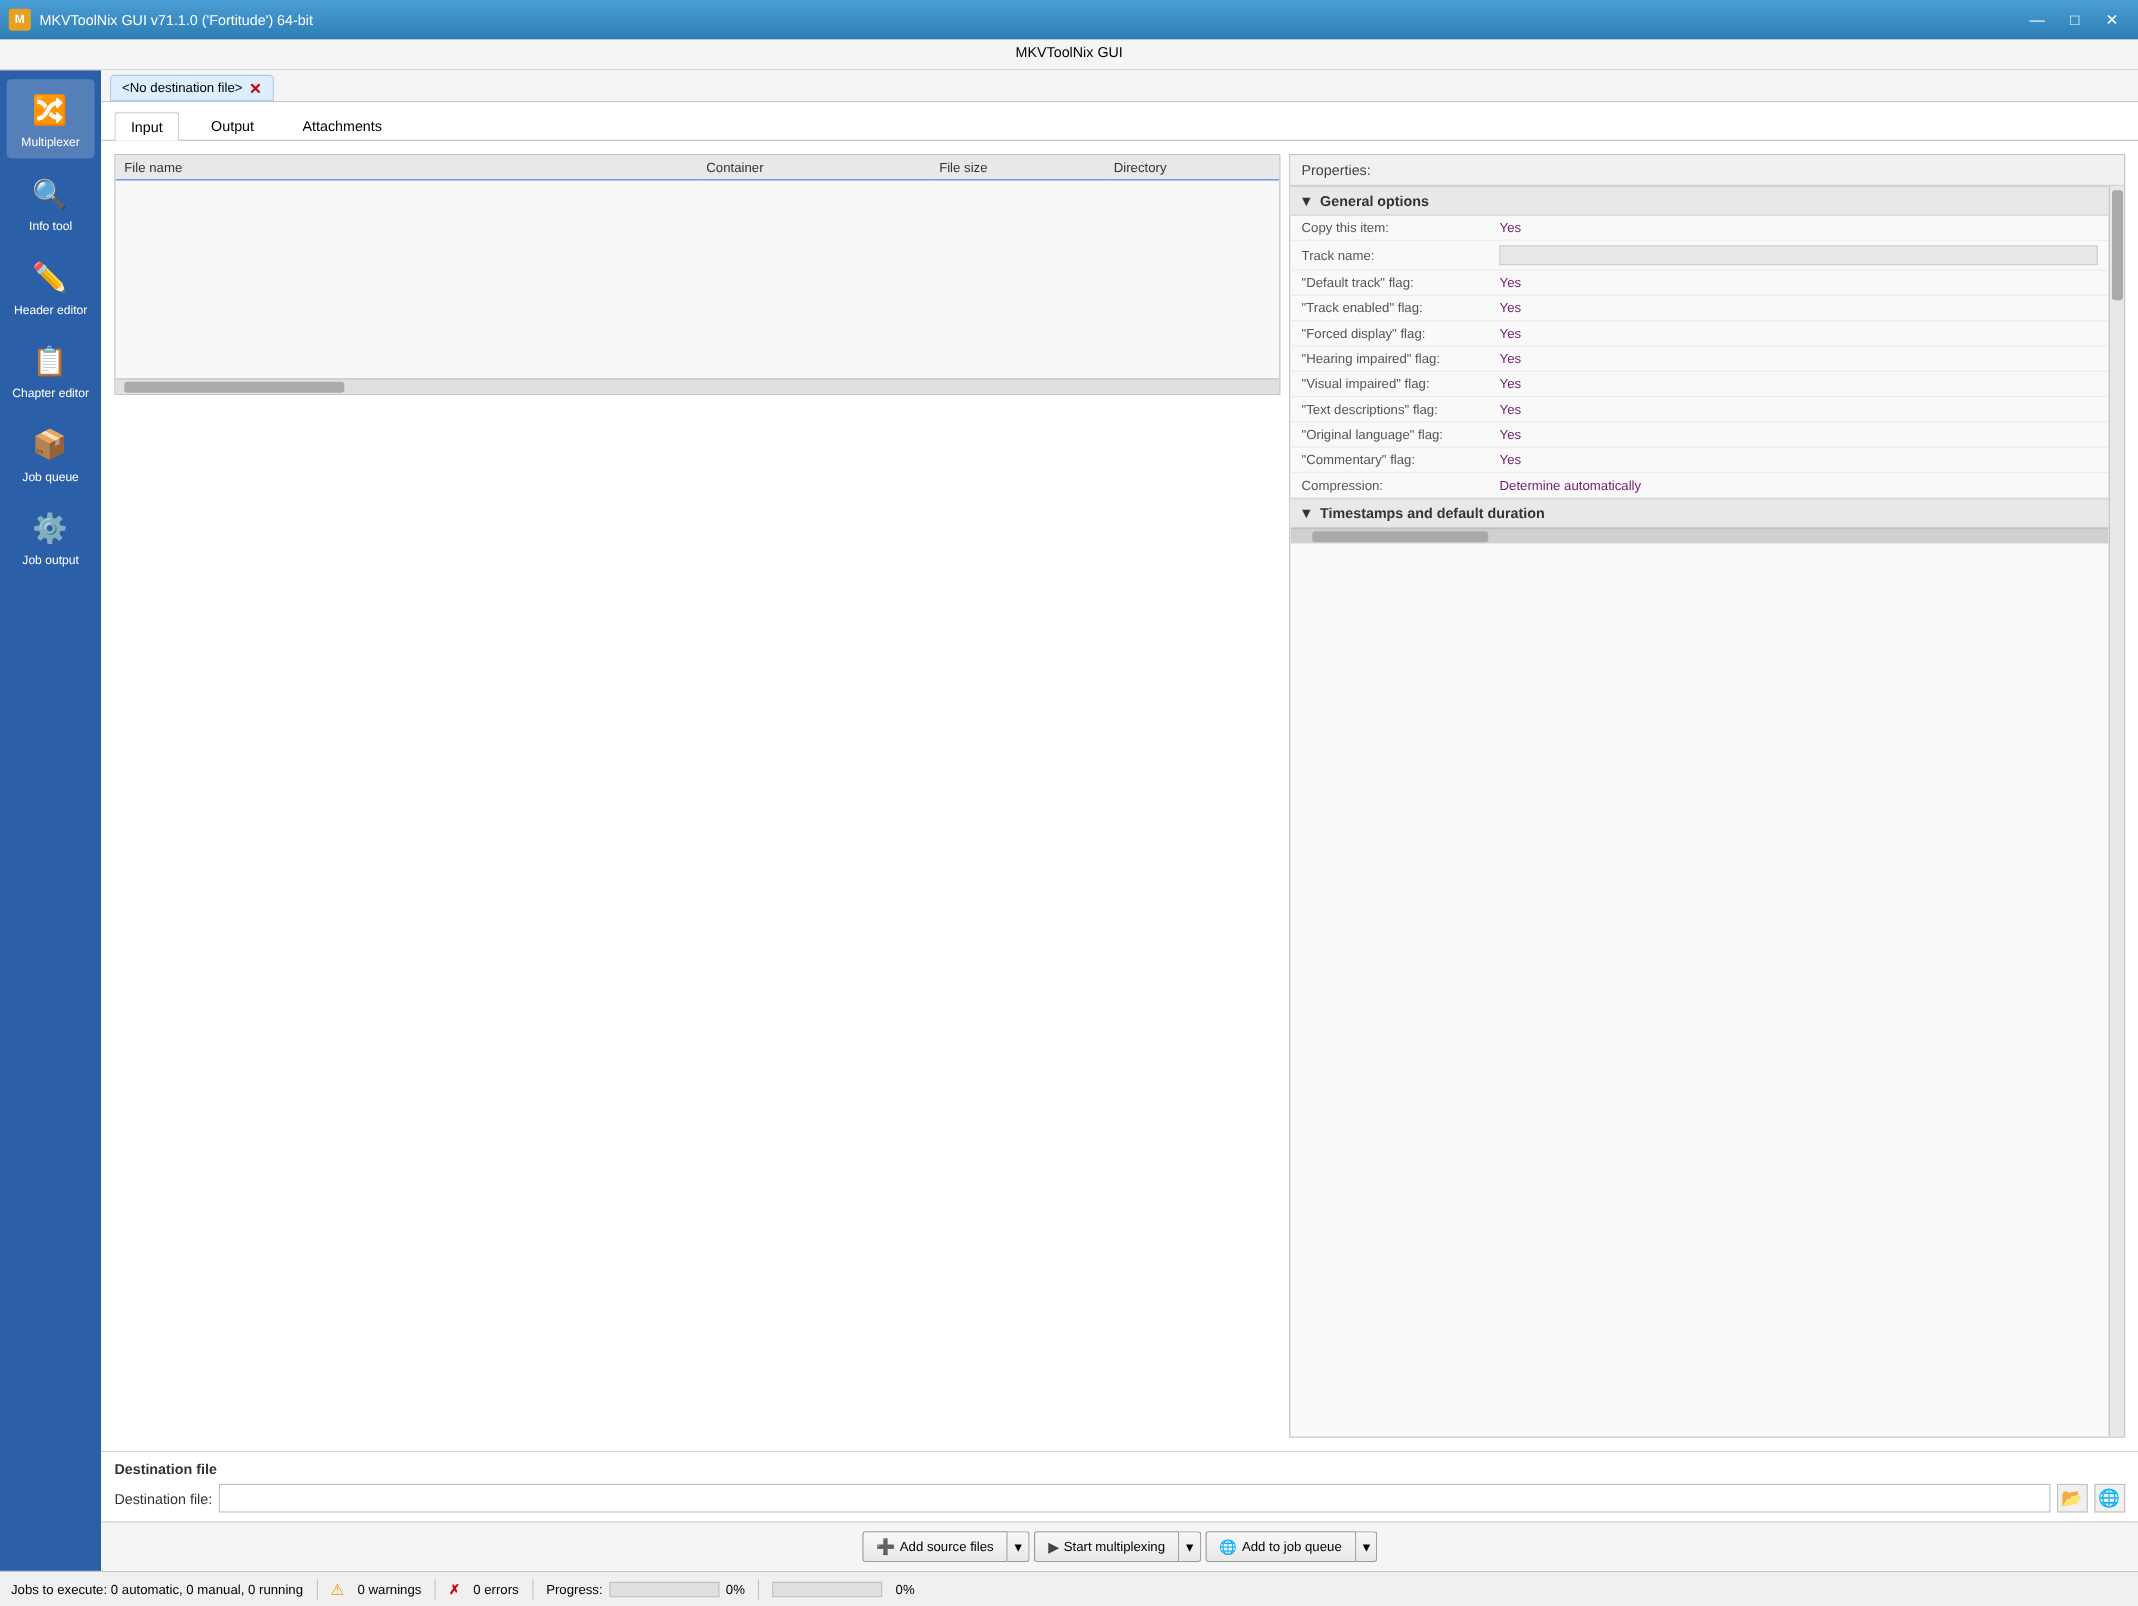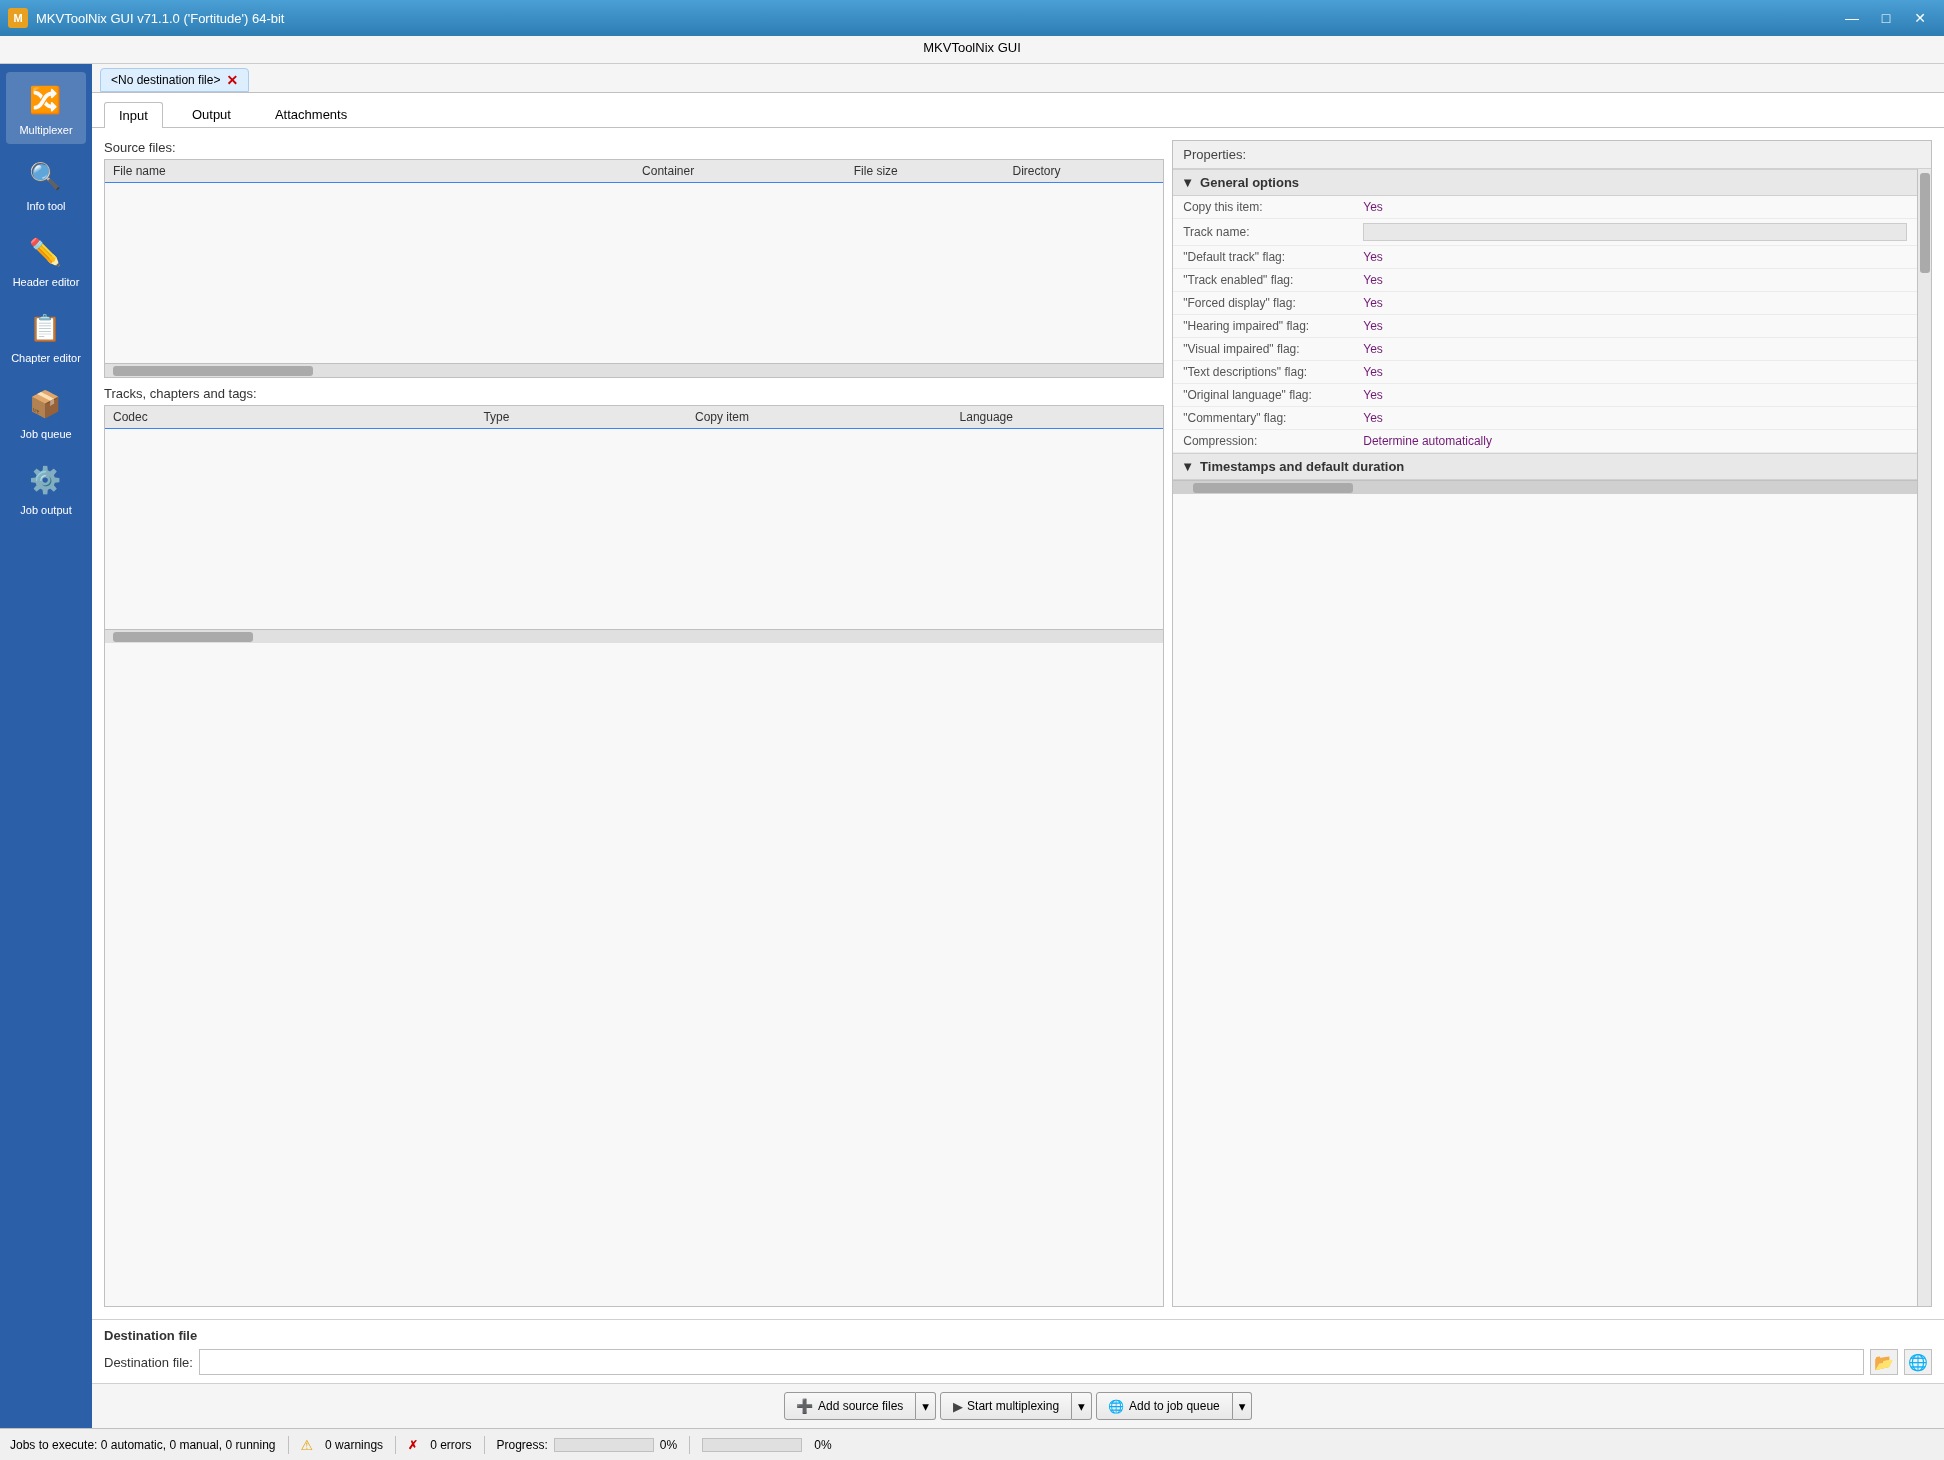--- a/index.html
+++ b/index.html
@@ -225,62 +225,40 @@
       <div class="inner-tab">Attachments</div>
     </div>
 
     <div class="content-inner">
 
       <div class="split-row">
 
         <div class="left-panel">
 
           <div class="source-section">
-            <div class="section-label">Source files:</div>
             <div class="data-table-wrapper">
               <div style="overflow-x:auto;">
                 <table class="data-table">
                   <thead>
                     <tr>
                       <th style="width:50%">File name</th>
                       <th style="width:20%">Container</th>
                       <th style="width:15%">File size</th>
                       <th style="width:15%">Directory</th>
                     </tr>
                   </thead>
                 </table>
                 <div style="height:180px;"></div>
               </div>
               <div class="hscroll-bar">
                 <div class="hscroll-thumb"></div>
               </div>
             </div>
           </div>
 
-          <div class="tracks-section">
-            <div class="section-label">Tracks, chapters and tags:</div>
-            <div class="data-table-wrapper" style="flex:1;">
-              <div style="overflow-x:auto;">
-                <table class="data-table">
-                  <thead>
-                    <tr>
-                      <th style="width:35%">Codec</th>
-                      <th style="width:20%">Type</th>
-                      <th style="width:25%">Copy item</th>
-                      <th style="width:20%">Language</th>
-                    </tr>
-                  </thead>
-                </table>
-                <div style="height:200px;"></div>
-              </div>
-              <div class="hscroll-bar">
-                <div class="hscroll-thumb" style="width:140px;"></div>
-              </div>
-            </div>
-          </div>
 
         </div>
 
         <div class="right-panel">
           <div class="properties-header">Properties:</div>
           <div style="display:flex; flex:1; min-height:0;">
             <div class="properties-scroll" style="flex:1;">
 
               <div class="prop-section-header">
                 <span class="prop-triangle">▼</span>

